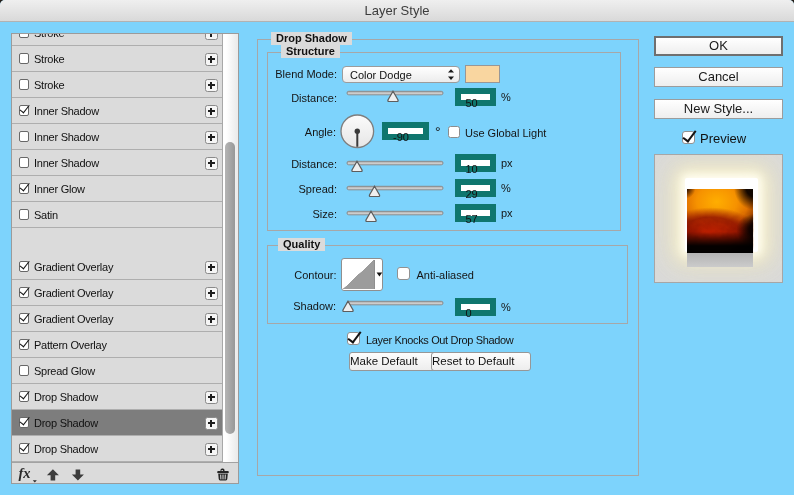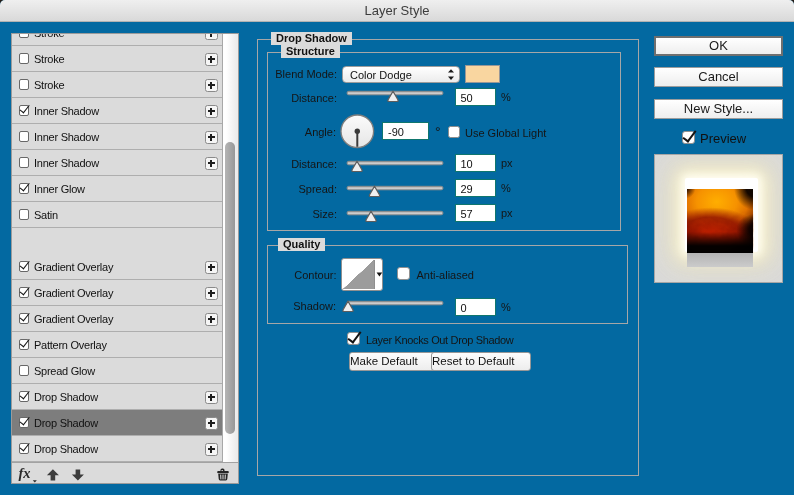--- a/index.html
+++ b/index.html
@@ -1,19 +1,19 @@
 <!DOCTYPE html>
 <html><head>
 <meta charset="utf-8">
 <style>
 * { margin:0; padding:0; box-sizing:border-box; }
 html,body { width:794px; height:495px; background:#241d17; overflow:hidden;
   font-family:"Liberation Sans", sans-serif; }
 .dlg { position:absolute; left:0; top:0; width:794px; height:495px;
-  background:#0369a1; border-radius:5px 5px 0 0; overflow:hidden; }
+  background:#7dd3fc; border-radius:5px 5px 0 0; overflow:hidden; }
 .titlebar { position:absolute; left:0; top:0; width:794px; height:22px;
   background:linear-gradient(#efefef,#d9d9d9); border-bottom:1px solid #b2b2b2; }
 .title { font-size:13px; color:#3c3c3c; text-align:center; line-height:21px; }
 
 
 .list { position:absolute; left:11px; top:33px; width:228px; height:451px;
   border:1px solid #9b9b9b; background:#dbdbdb; }
 .rows { position:absolute; left:0; top:0; width:211px; height:428px;
   overflow:hidden; border-right:1px solid #a8a8a8; }
 .row { position:absolute; left:0; width:211px; height:26px;
@@ -42,21 +42,21 @@
   border-top:1px solid #a2a2a2; background:#dbdbdb; }
 
 
 .fs { position:absolute; border:1px solid #a7a7a7; }
 .legend { position:absolute; top:-8px; background:#dbdbdb; padding:0 5px;
   font-size:11px; font-weight:bold; color:#111; line-height:13px; }
 
 .lab { position:absolute; font-size:11px; color:#151515; text-align:right; width:80px; }
 .unit { position:absolute; font-size:11px; color:#151515; }
 .inp { position:absolute; width:41px; height:18px; background:#fff;
-  border:1px solid #0f766e; font-size:11px; color:#111; padding:3px 0 0 5px; }
+  border:6px solid #0f766e; font-size:11px; color:#111; padding:3px 0 0 5px; }
 .cbm { position:absolute; width:13px; height:13px; background:#fff;
   border:1px solid #919191; border-radius:3px; }
 .pbtn { position:absolute; height:19px; background:linear-gradient(#fdfdfd,#ededed);
   border:1px solid #979797; border-radius:3px; font-size:11.5px; color:#111;
   text-align:left; line-height:17px; }
 
 
 .mbtn { position:absolute; left:654px; width:129px; height:20px;
   background:linear-gradient(#ffffff,#eeeeee); border:1px solid #9c9c9c;
   border-radius:0; font-size:13px; color:#1a1a1a; text-align:center; line-height:18px; }

